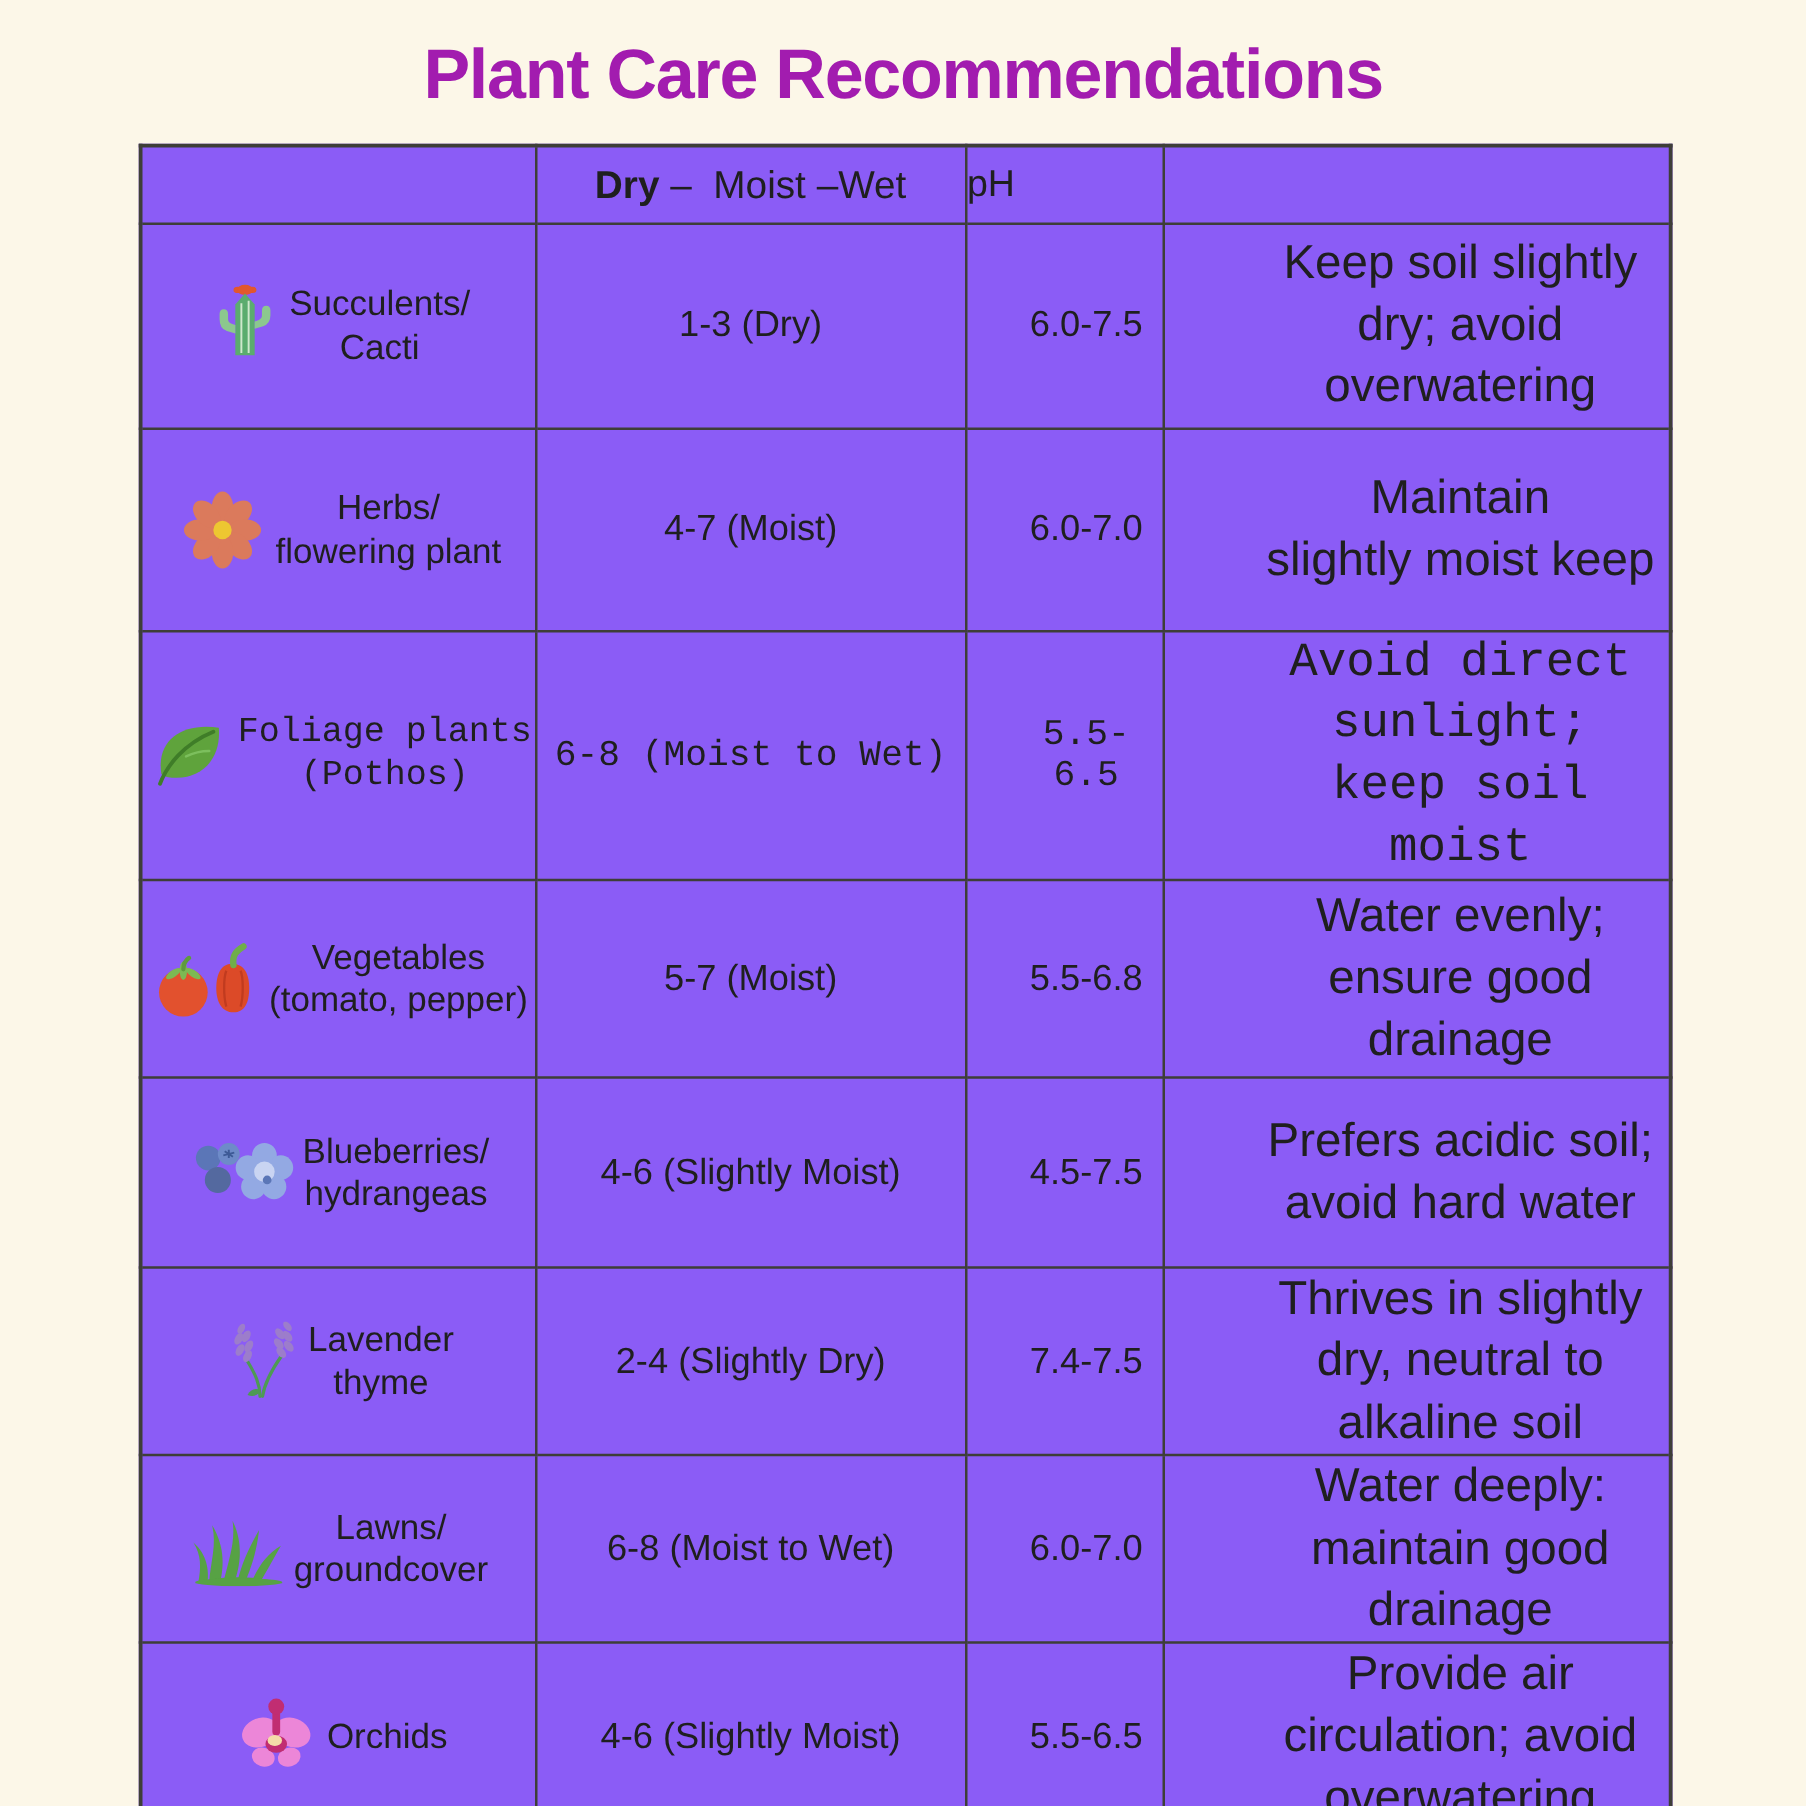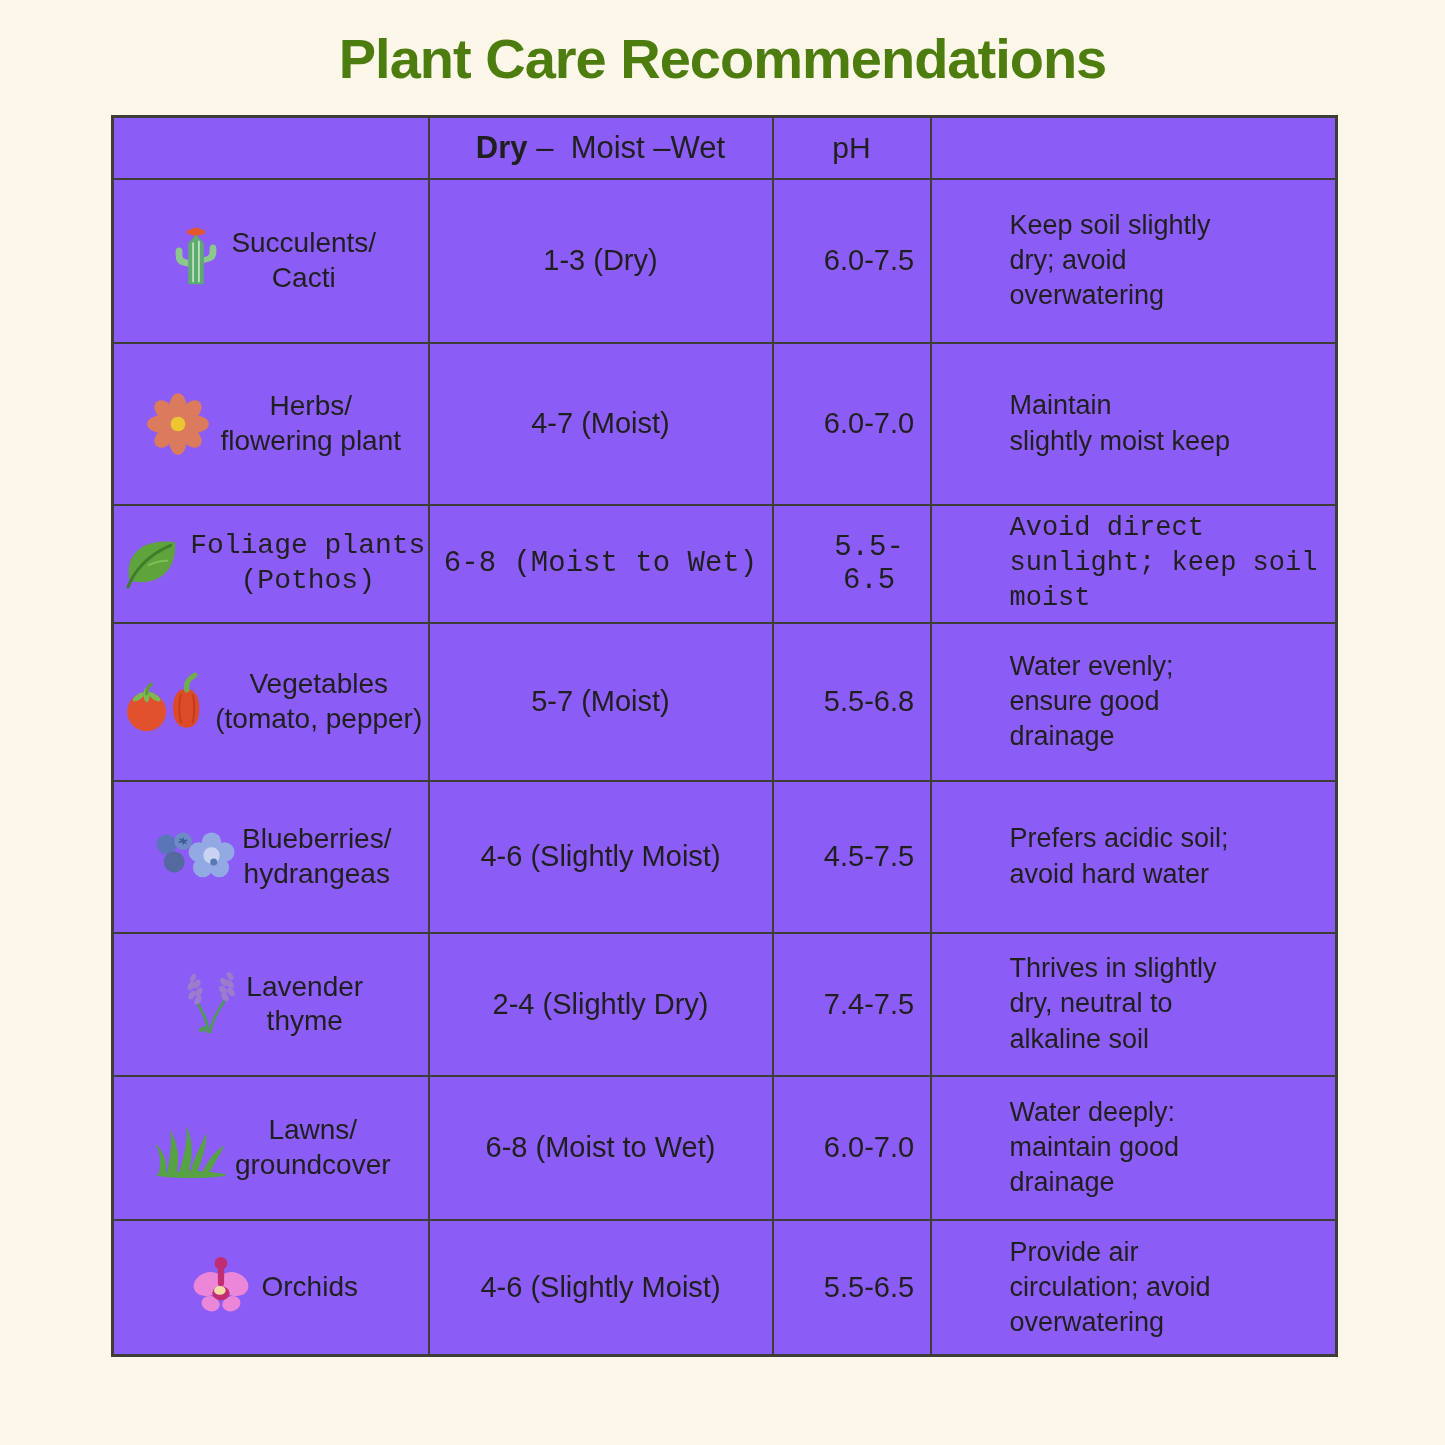--- a/index.html
+++ b/index.html
@@ -8,21 +8,21 @@
     background: #FCF7E8;
     font-family: "Liberation Sans", sans-serif;
     color: #1F1F1F;
     overflow: hidden;
   }
   .page-title {
     text-align: center;
     font-size: 56px;
     font-weight: 800;
     letter-spacing: -1px;
-    color: #4d7c0f;
+    color: #a21caf;
     margin: 26px auto 24px auto;
   }
   table.care-table {
     border-collapse: collapse;
     margin-left: 111px;
     table-layout: fixed;
     width: 1224px;
     background: #8b5cf6;
     border: 3px solid #3E3E38;
   }
@@ -41,43 +41,43 @@
   tr.h-r2 td { height: 162px; }
   tr.h-r3 td { height: 118px; font-family: Liberation Mono, monospace; }
   tr.h-r4 td { height: 158px; }
   tr.h-r5 td { height: 152px; }
   tr.h-r6 td { height: 143px; }
   tr.h-r7 td { height: 144px; }
   tr.h-r8 td { height: 136px; }
 
   .head-moist { text-align: center; font-size: 31px; white-space: pre; }
   .head-moist .bold { font-weight: 700; }
-  .head-ph { text-align: center; font-size: 30px; }
+  .head-ph { font-size: 30px; }
 
   .plant-cell { text-align: center; }
   .plant-stack {
     display: flex; flex-direction: row;
     align-items: center; justify-content: center;
     gap: 4px;
   }
   .plant-stack .icon { display: block; line-height: 0; }
   .plant-name {
     font-size: 28px;
     line-height: 1.22;
     white-space: pre-line;
     text-align: center;
   }
   .moisture-cell { text-align: center; font-size: 29px; }
   .ph-cell { text-align: center; font-size: 29px; padding-left: 35px; }
   .notes-cell { padding-left: 78px; padding-right: 8px; }
   .note-text {
-    font-size: 27px;
+    font-size: 38px;
     line-height: 1.3;
     white-space: pre-line;
-    text-align: left;
+    text-align: center;
   }
 </style>
 </head>
 <body>
 
 <h1 class="page-title">Plant Care Recommendations</h1>
 
 <table class="care-table">
   <colgroup>
     <col class="c-plant">

